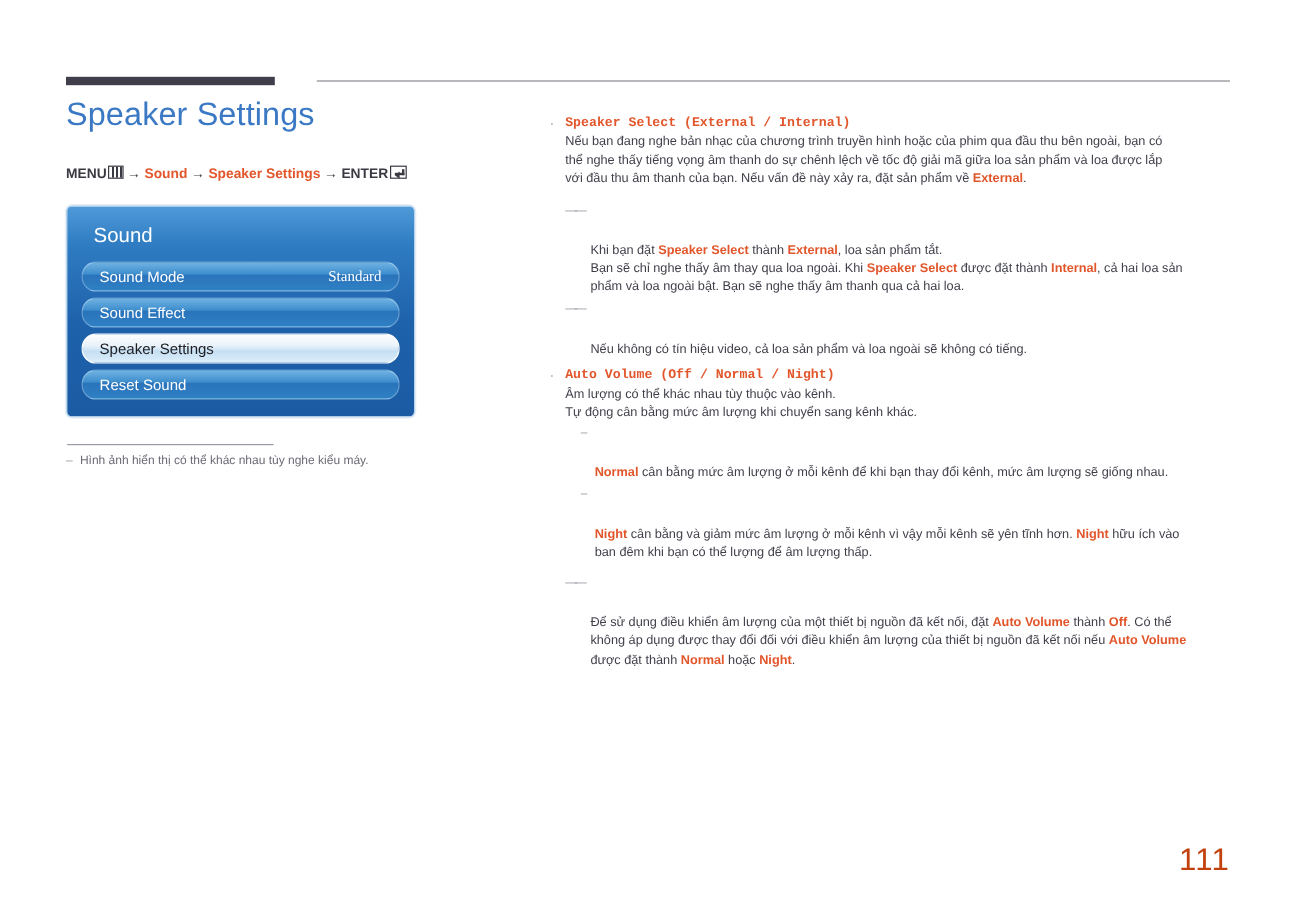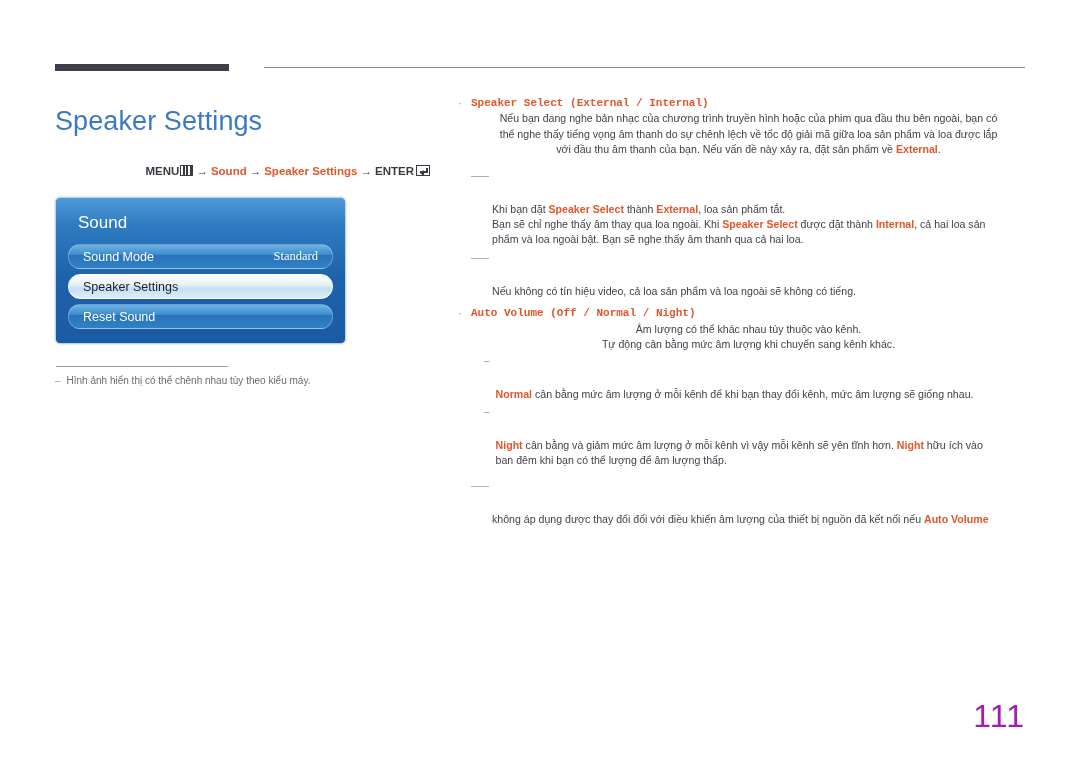--- a/index.html
+++ b/index.html
@@ -31,40 +31,39 @@
     top: 67px;
     width: 761px;
     height: 1px;
     background: #8a8a92;
   }
 
   
   .left-col {
     position: absolute;
     left: 55px;
-    top: 104px;
+    top: 78px;
     width: 375px;
   }
   .page-title {
     font-size: 27px;
     color: #3b79c4;
     font-weight: normal;
     letter-spacing: 0.1px;
     margin: 0;
     padding: 0;
     line-height: 34px;
   }
   .breadcrumb {
     margin-top: 26px;
     font-size: 11.5px;
     font-weight: bold;
     color: #3a3a42;
     white-space: nowrap;
     line-height: 14px;
-    text-align: right;
   }
   .breadcrumb .bc-accent { color: #e2562b; }
   .breadcrumb .bc-arrow {
     color: #3a3a42;
     font-weight: normal;
     padding: 0 3px;
   }
   .icon-menu {
     display: inline-block;
     width: 13px;
@@ -204,21 +203,20 @@
   .bullet-head {
     font-weight: bold;
     color: #e2562b;
     font-size: 11px;
     line-height: 15.4px;
     font-family: Liberation Mono, monospace;
   }
   .para {
     margin-left: 15px;
     line-height: 15.4px;
-    text-align: center;
   }
 
   .dash-row {
     display: flex;
     gap: 5px;
     align-items: flex-start;
     margin-left: 15px;
     margin-top: 2px;
   }
   .dash-mark {
@@ -245,22 +243,22 @@
     line-height: 15.4px;
   }
 
   .spacer-sm { height: 7px; }
 
   
   .page-num {
     position: absolute;
     right: 55px;
     top: 700px;
-    font-size: 32px;
-    color: #a21caf;
+    font-size: 26px;
+    color: #c2410c;
     letter-spacing: 1px;
     line-height: 32px;
   }
 </style>
 </head>
 <body>
 
 <div class="rule-thick"></div>
 <div class="rule-thin"></div>
 
@@ -273,36 +271,40 @@
   </div>
 
   <div class="osd">
     <div class="osd-title">Sound</div>
 
     <div class="osd-row">
       <span>Sound Mode</span>
       <span class="osd-val">Standard</span>
     </div>
 
+    <div class="osd-row">
+      <span>Sound Effect</span>
+      <span class="osd-val"></span>
+    </div>
 
     <div class="osd-row selected">
       <span>Speaker Settings</span>
       <span class="osd-val"></span>
     </div>
 
     <div class="osd-row">
       <span>Reset Sound</span>
       <span class="osd-val"></span>
     </div>
   </div>
 
   <div class="foot-rule"></div>
   <div class="foot-note">
     <span class="fn-dash">–</span>
-    <span>Hình ảnh hiển thị có thể chênh nhau tùy theo kiểu máy.</span>
+    <span>Hình ảnh hiển thị có thể khác nhau tùy nghe kiểu máy.</span>
   </div>
 </div>
 
 <div class="right-col">
 
   <div class="blk">
     <div class="bullet-row">
       <span class="bullet-dot">·</span>
       <span class="bullet-head"><span>Speaker Select</span><span> (</span><span>External</span><span> / </span><span>Internal</span><span>)</span></span>
     </div>
@@ -357,19 +359,21 @@
       <div><span class="accent-b">Night</span><span> cân bằng và giảm mức âm lượng ở mỗi kênh vì vậy mỗi kênh sẽ yên tĩnh hơn. </span><span class="accent-b">Night</span><span> hữu ích vào</span></div>
       <div>ban đêm khi bạn có thể lượng để âm lượng thấp.</div>
     </span>
   </div>
 
   <div class="spacer-sm"></div>
 
   <div class="dash-row">
     <span class="dash-mark">——</span>
     <span class="dash-body">
+      <div><span>Để sử dụng điều khiển âm lượng của một thiết bị nguồn đã kết nối, đặt </span><span class="accent-b">Auto Volume</span><span> thành </span><span class="accent-b">Off</span><span>. Có thể</span></div>
       <div><span>không áp dụng được thay đổi đối với điều khiển âm lượng của thiết bị nguồn đã kết nối nếu </span><span class="accent-b">Auto Volume</span></div>
+      <div><span>được đặt thành </span><span class="accent-b">Normal</span><span> hoặc </span><span class="accent-b">Night</span><span>.</span></div>
     </span>
   </div>
 
 </div>
 
 <div class="page-num">111</div>
 
 </body></html>

